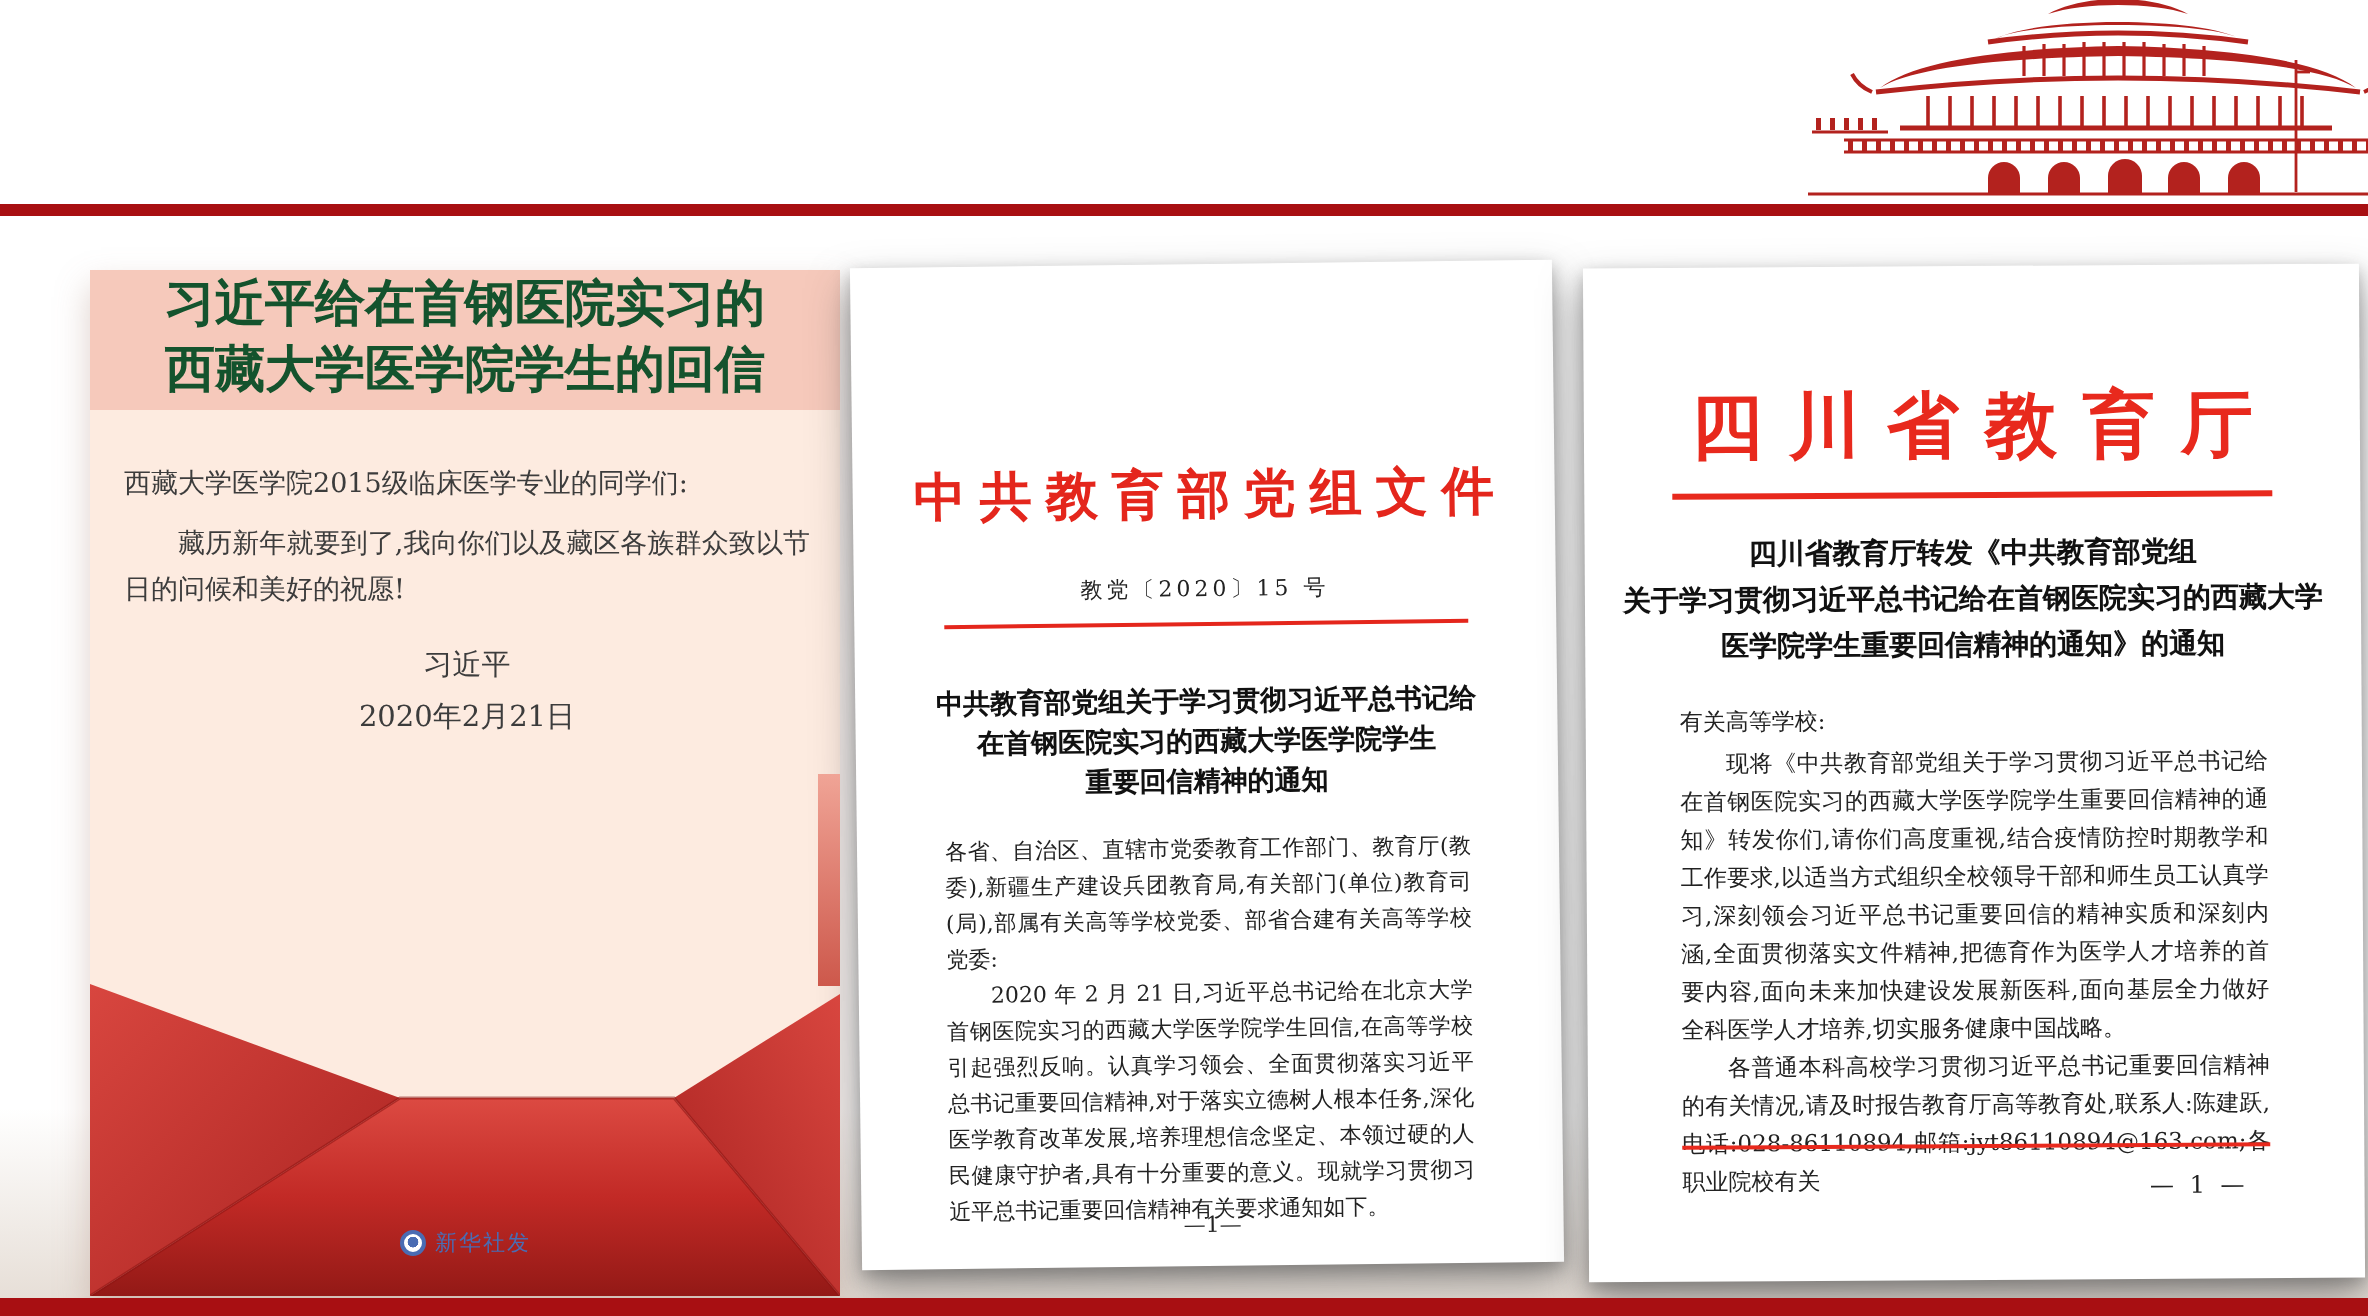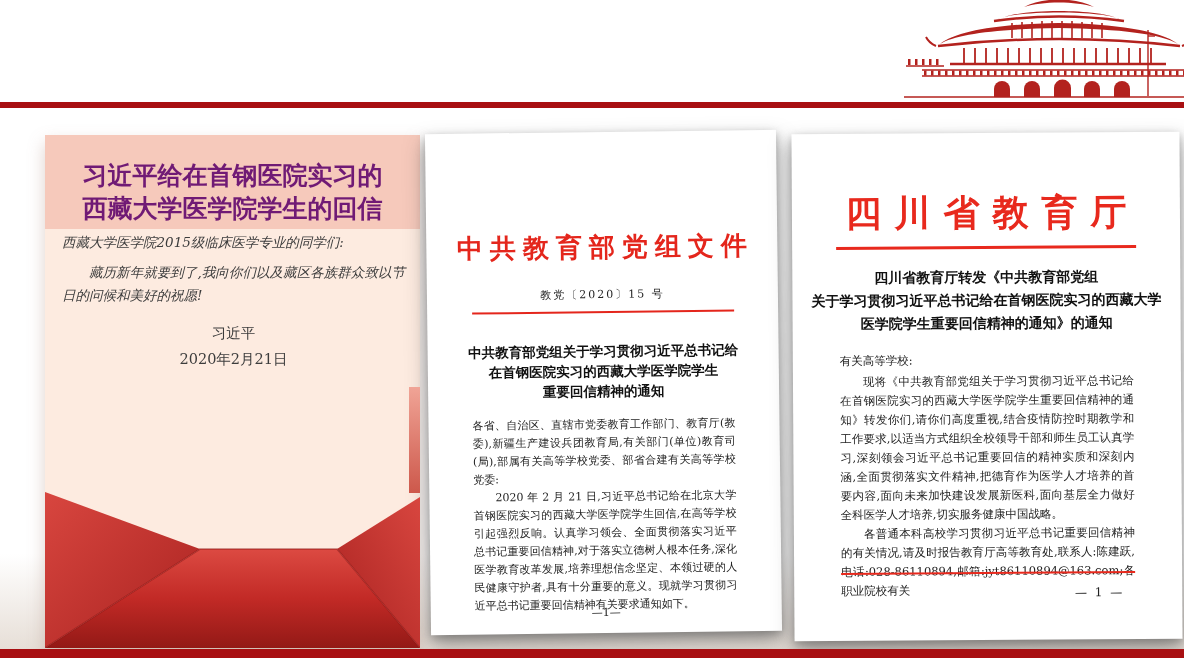--- a/index.html
+++ b/index.html
@@ -13,26 +13,26 @@
   
   .bg-photo{position:absolute;left:0;right:0;bottom:9px;height:95px;
             background:linear-gradient(to top, rgba(197,178,160,.42), rgba(255,255,255,0));}
 
   
   .tiananmen{position:absolute;top:0;right:0;width:290px;height:100px;}
 
   
   .letter-card{position:absolute;left:45px;top:135px;width:375px;height:513px;
                background:#fdebe0;box-shadow:0 8px 16px rgba(160,120,105,.35);overflow:hidden;}
-  .lt-head{height:70px;background:#f6c9bb;color:#701a75;font-weight:bold;font-size:25px;
-           line-height:33px;text-align:center;padding-top:24px;
+  .lt-head{height:70px;background:#f6c9bb;color:#14532d;font-weight:bold;font-size:25px;
+           line-height:33px;text-align:center;padding-top:0;
            font-family:"DejaVu Sans","Liberation Sans",sans-serif;}
   .lt-body{position:absolute;top:96px;left:17px;right:15px;font-size:13.5px;line-height:23px;
            color:#3c3c3c;text-align:justify;}
-  .lt-body p{margin:0;font-style:italic;}
+  .lt-body p{margin:0;}
   .lt-salut{margin-bottom:7px;}
   .lt-para{text-indent:2em;margin-top:7px !important;}
   .lt-sig{text-align:center;margin-top:15px;font-size:14.5px;}
   .lt-date{text-align:center;margin-top:3px;font-size:14.5px;}
   .right-sliver{position:absolute;right:0;top:252px;width:11px;height:106px;z-index:1;
                 background:linear-gradient(#f0a496,#cd584b);}
   .envelope{position:absolute;left:0;bottom:0;width:375px;height:158px;z-index:3;}
   .credit{position:absolute;bottom:19px;width:100%;text-align:center;z-index:4;
           color:#4a6cb3;font-size:11px;letter-spacing:1px;}
   .credit-icon{display:inline-block;width:13px;height:13px;border-radius:50%;box-sizing:border-box;
@@ -167,20 +167,23 @@
             <stop offset=".5" stop-color="#c22a26"></stop>
           <stop offset="1" stop-color="#931916"></stop>
         </linearGradient>
       </defs>
       <polygon points="0,2 155,59 0,158" fill="url(#gL)"></polygon>
       <polygon points="375,7 292,59 375,158" fill="url(#gR)"></polygon>
       <polygon points="0,158 155,59 292,59 375,158" fill="url(#gF)"></polygon>
       <path d="M0,158 L155,59 L292,59 L375,158" fill="none" stroke="#8c1412" stroke-opacity=".55" stroke-width="1.5"></path>
     </svg>
 
+    <div class="credit">
+      <span class="credit-icon"></span><span>新华社发</span>
+    </div>
   </div>
 
   <div class="doc moe">
     <div class="moe-header">中共教育部党组文件</div>
     <div class="moe-num">教党〔2020〕15 号</div>
     <div class="moe-rule"></div>
     <div class="moe-title">
       <div>中共教育部党组关于学习贯彻习近平总书记给</div>
       <div>在首钢医院实习的西藏大学医学院学生</div>
       <div>重要回信精神的通知</div>

